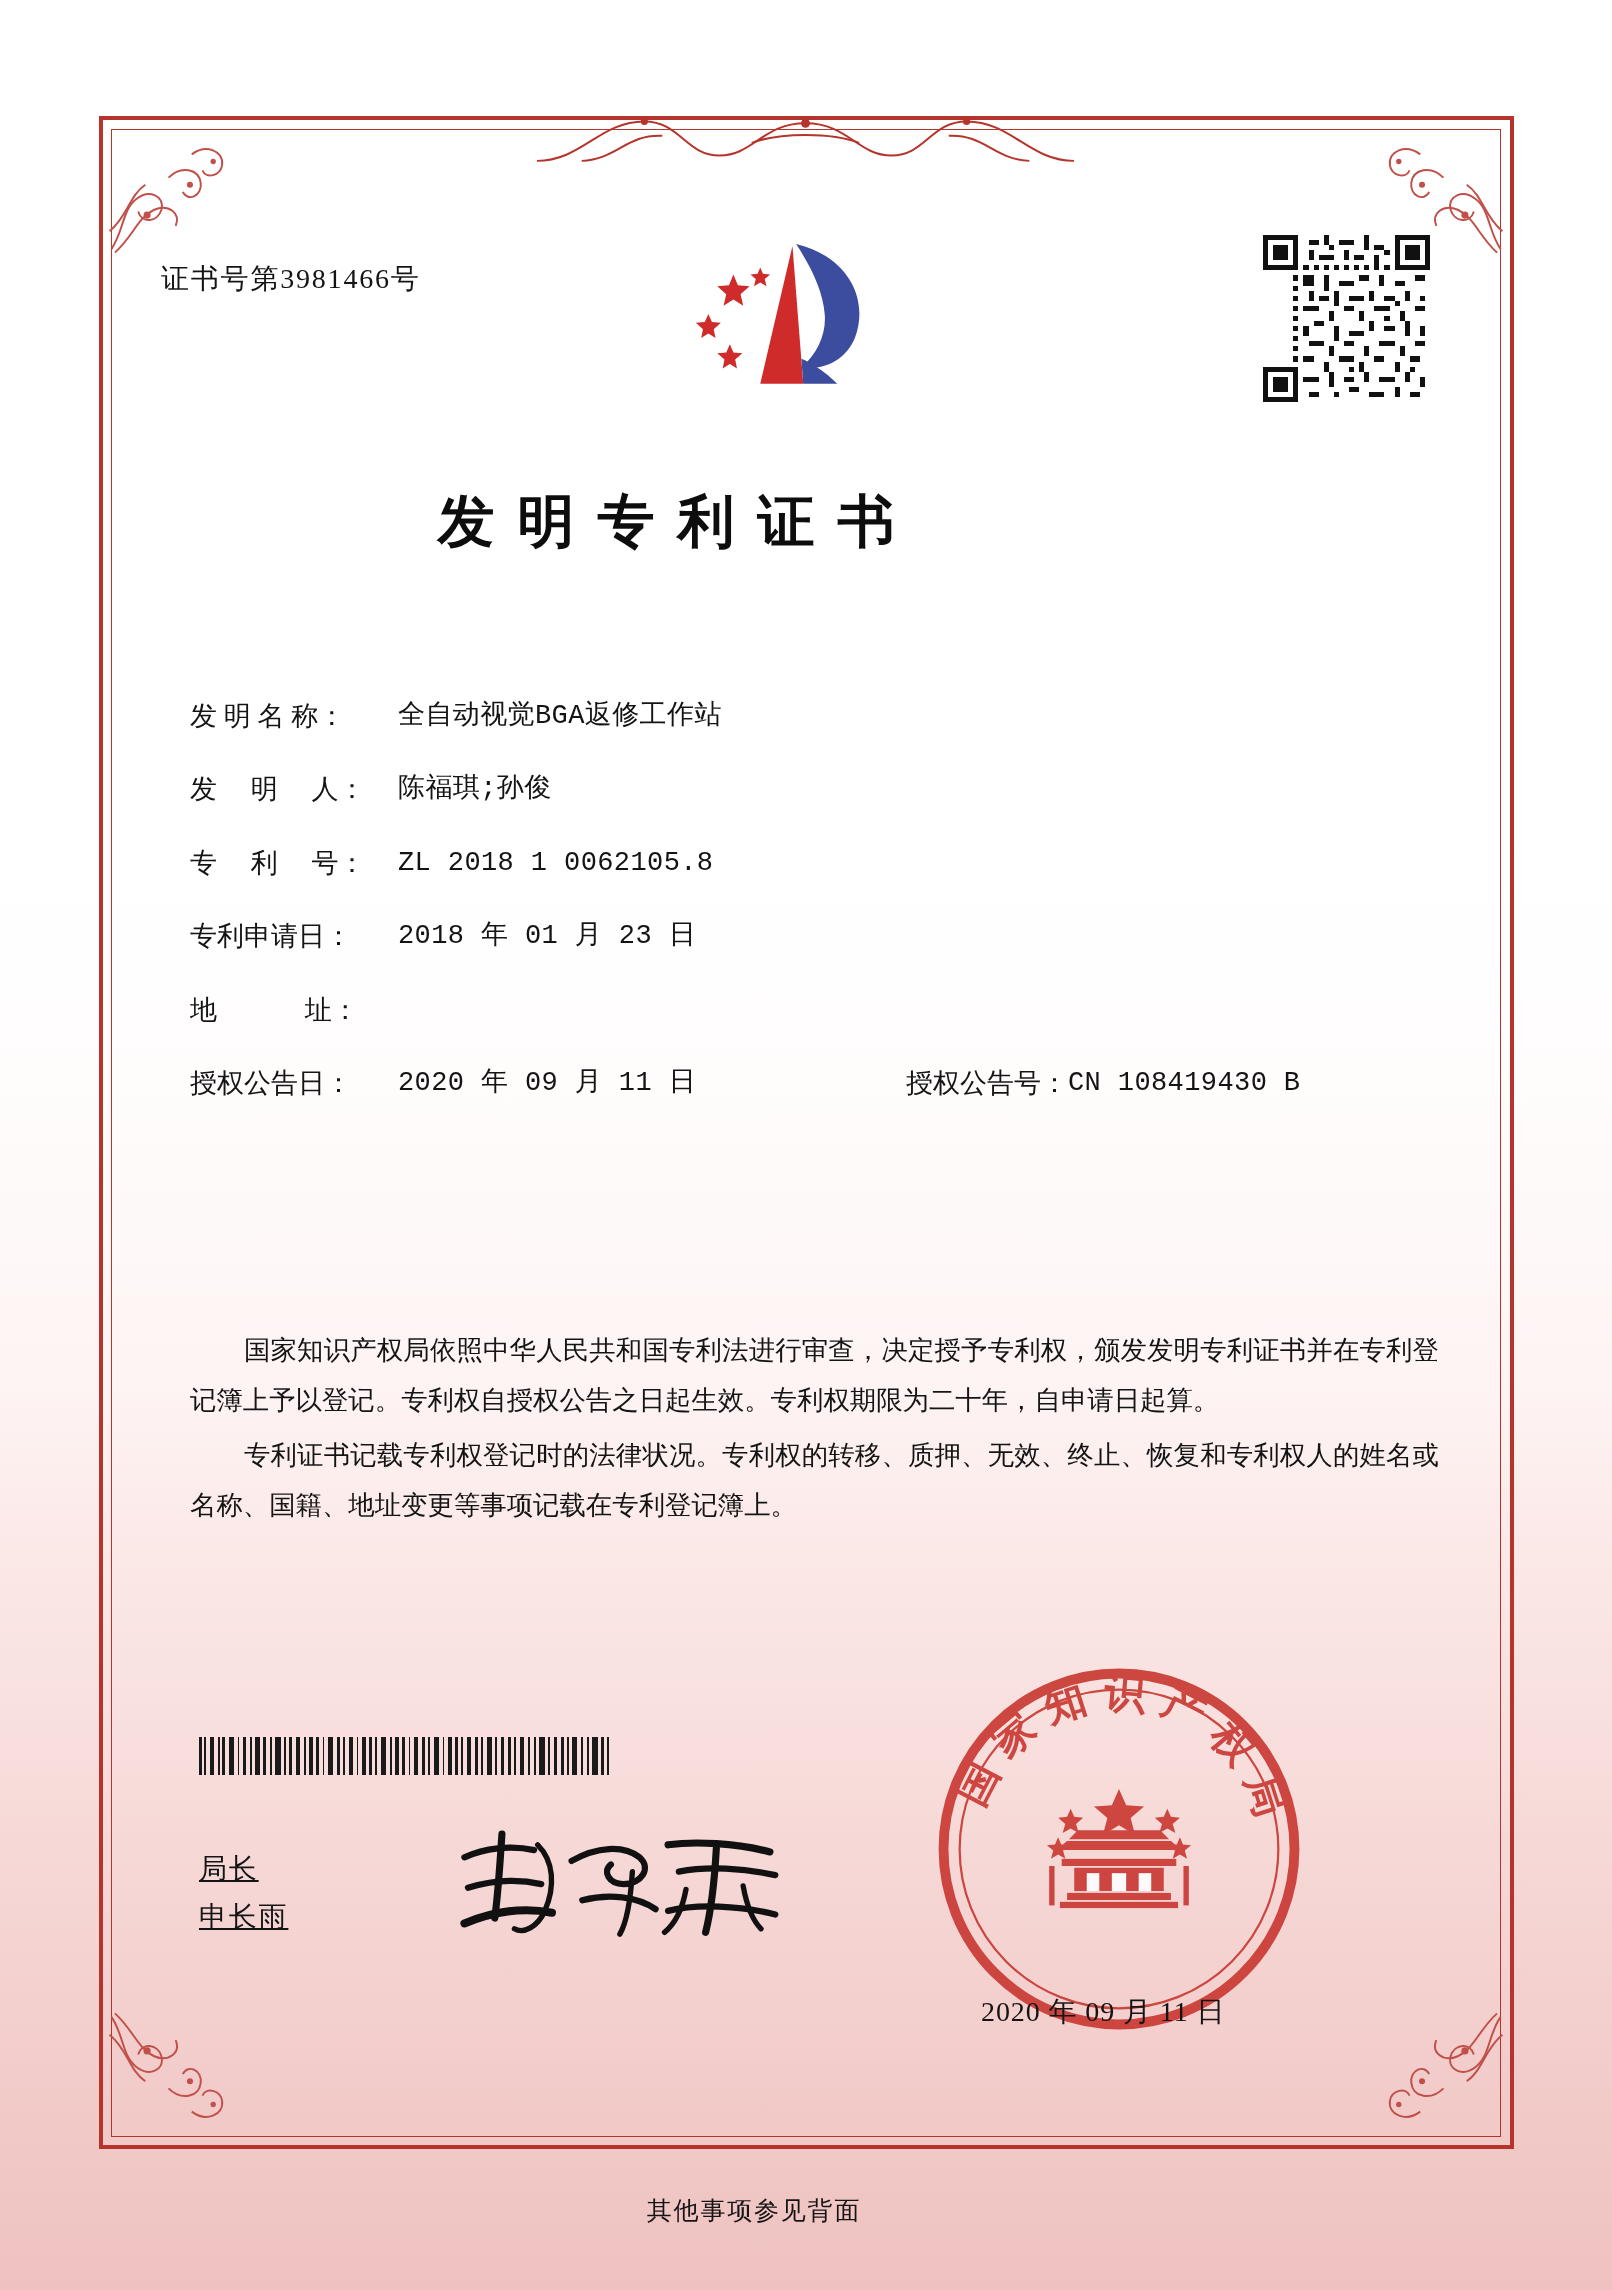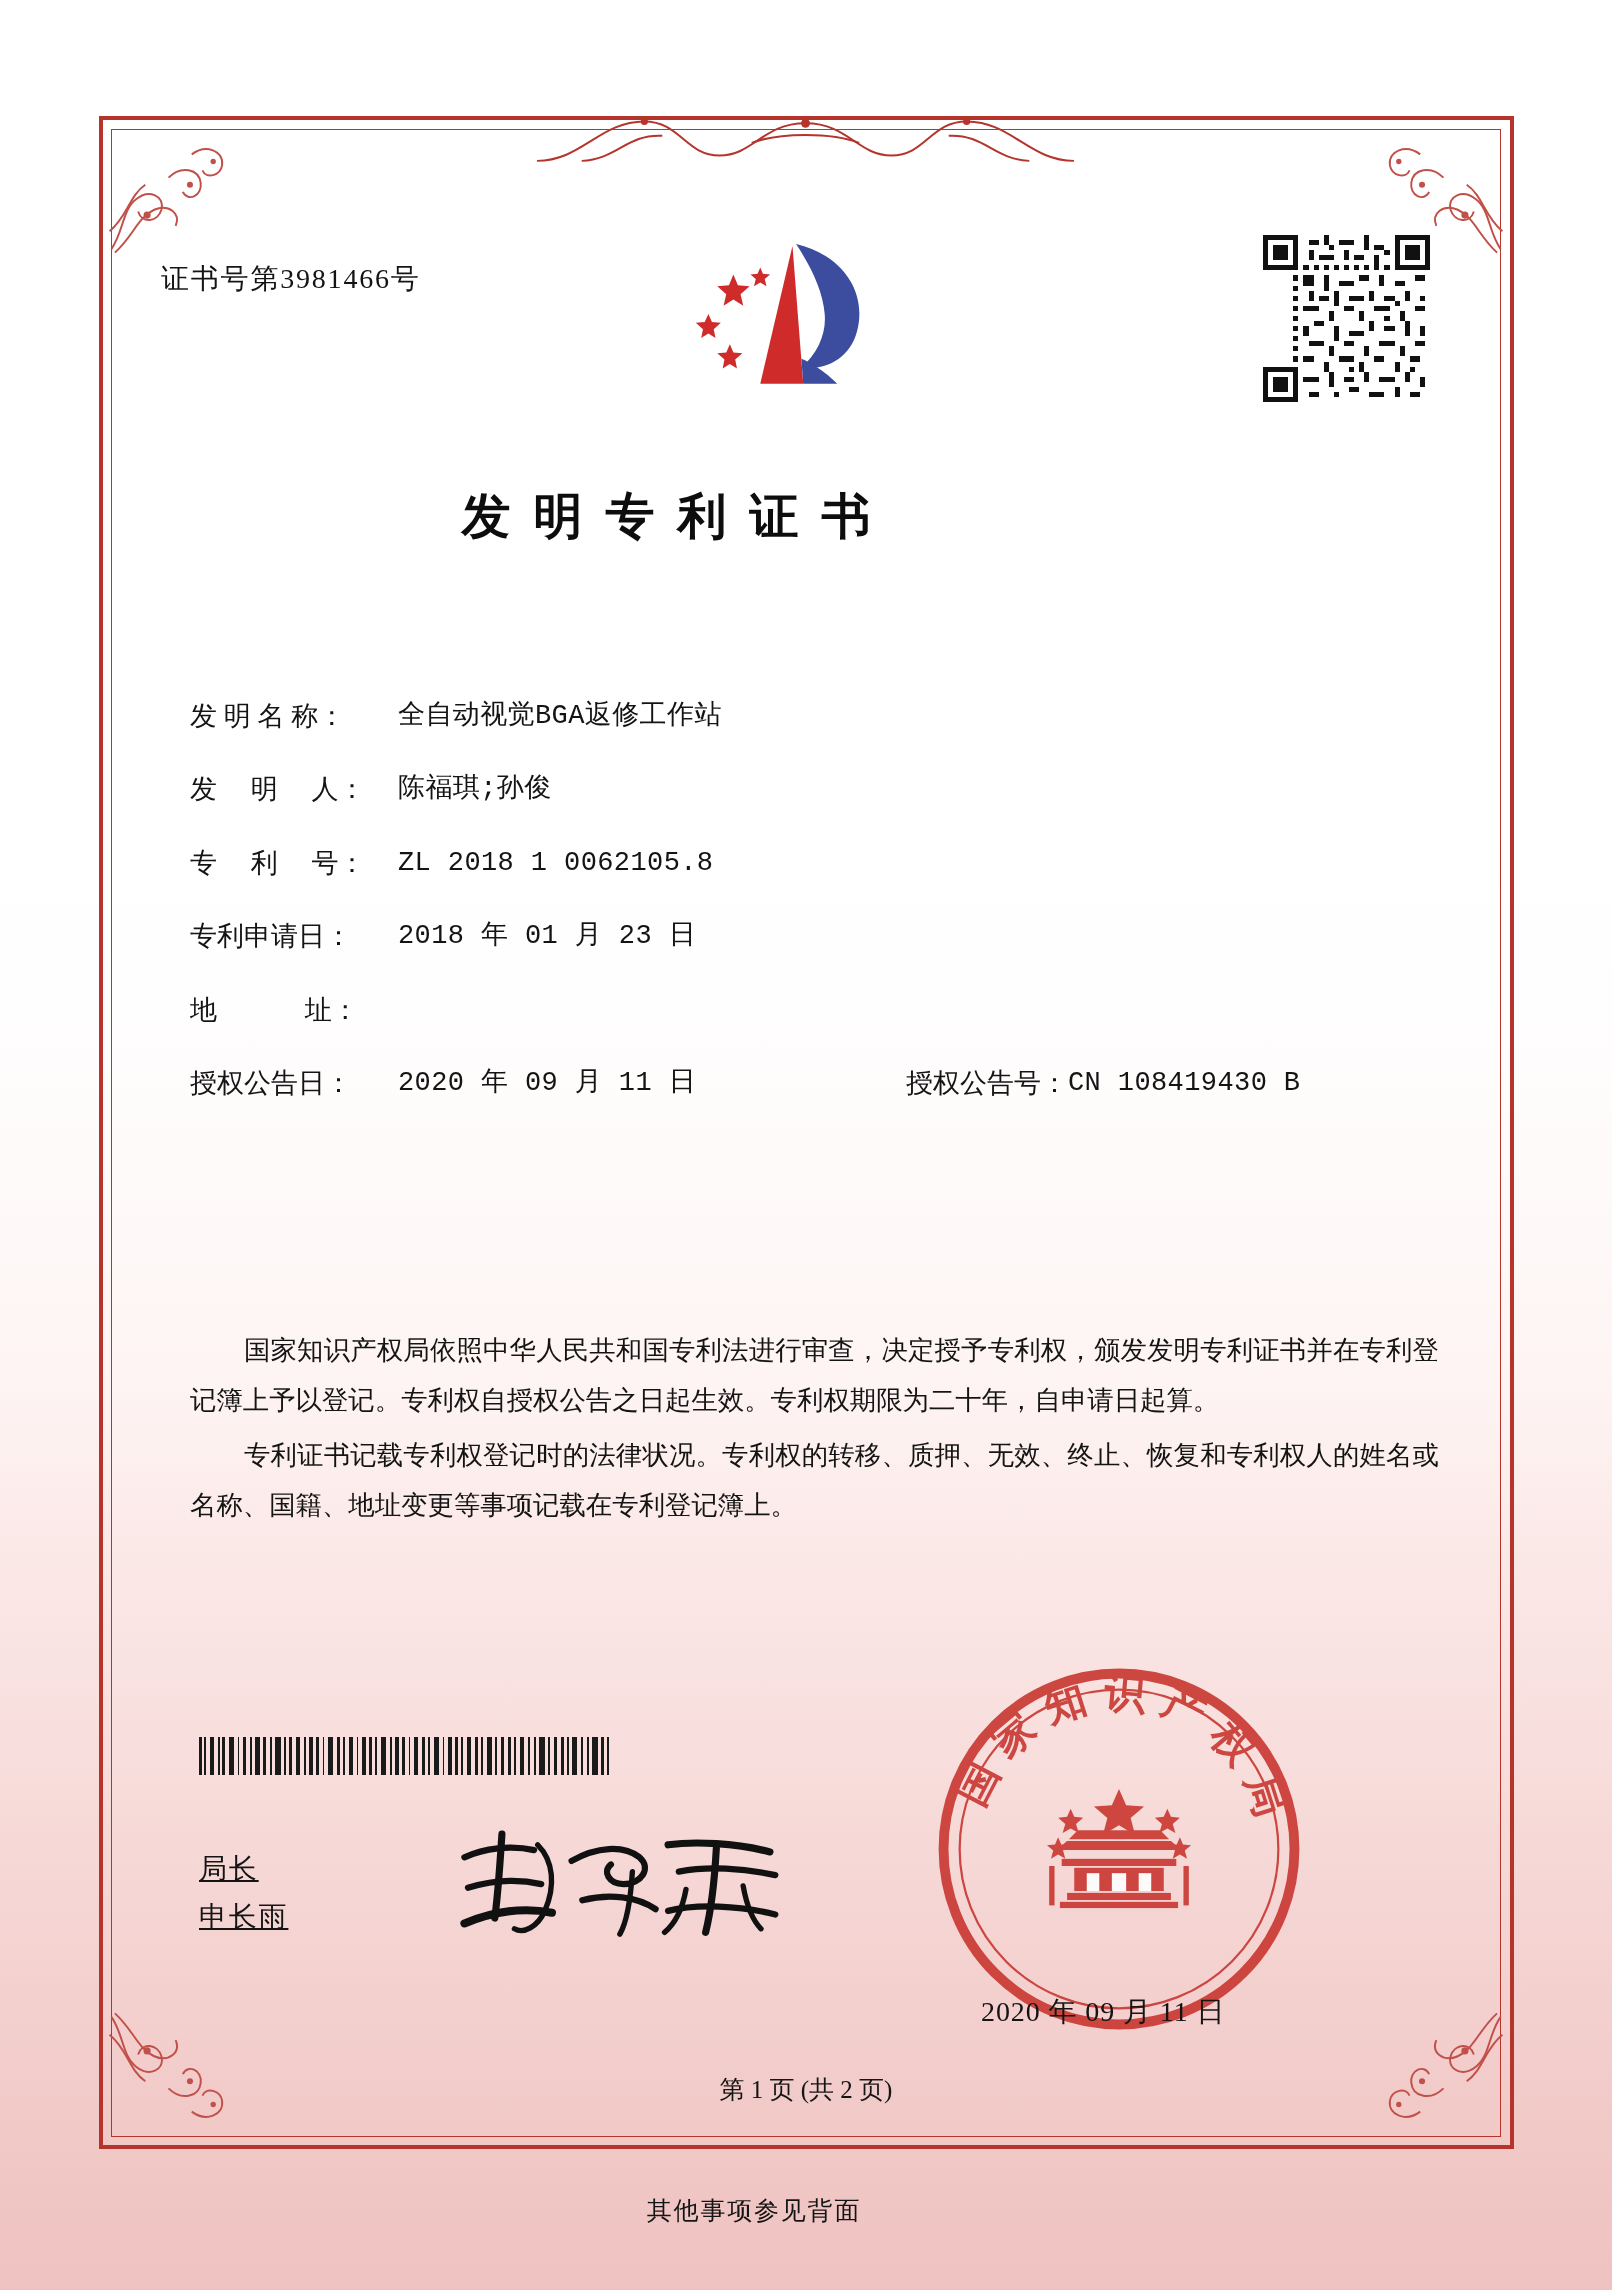--- a/index.html
+++ b/index.html
@@ -115,21 +115,21 @@
   .qr svg { display:block; width:100%; height:100%; }
 
   
   .main-title {
     position: absolute;
     left: 0;
     top: 484px;
     width: 1332px;
     text-align: center;
     font-family: "DejaVu Serif", "Liberation Serif", serif;
-    font-size: 49px;
+    font-size: 57px;
     font-weight: 700;
     letter-spacing: 23px;
     text-indent: 23px;
     color: #0d0d0d;
   }
 
   
   .fields {
     position: absolute;
     left: 190px;
@@ -647,17 +647,16 @@
             <rect x="-78" y="14" width="6" height="44"></rect>
             <rect x="72" y="14" width="6" height="44"></rect>
           </g>
         </g>
       </g>
     </svg>
   </div>
 
   <div class="seal-date">2020 年 09 月 11 日</div>
 
-  <div class="page-num">第 1 页 (共 2 页)</div>
   <div class="footer-note">其他事项参见背面</div>
 
 </div>
 
 
 </body></html>

